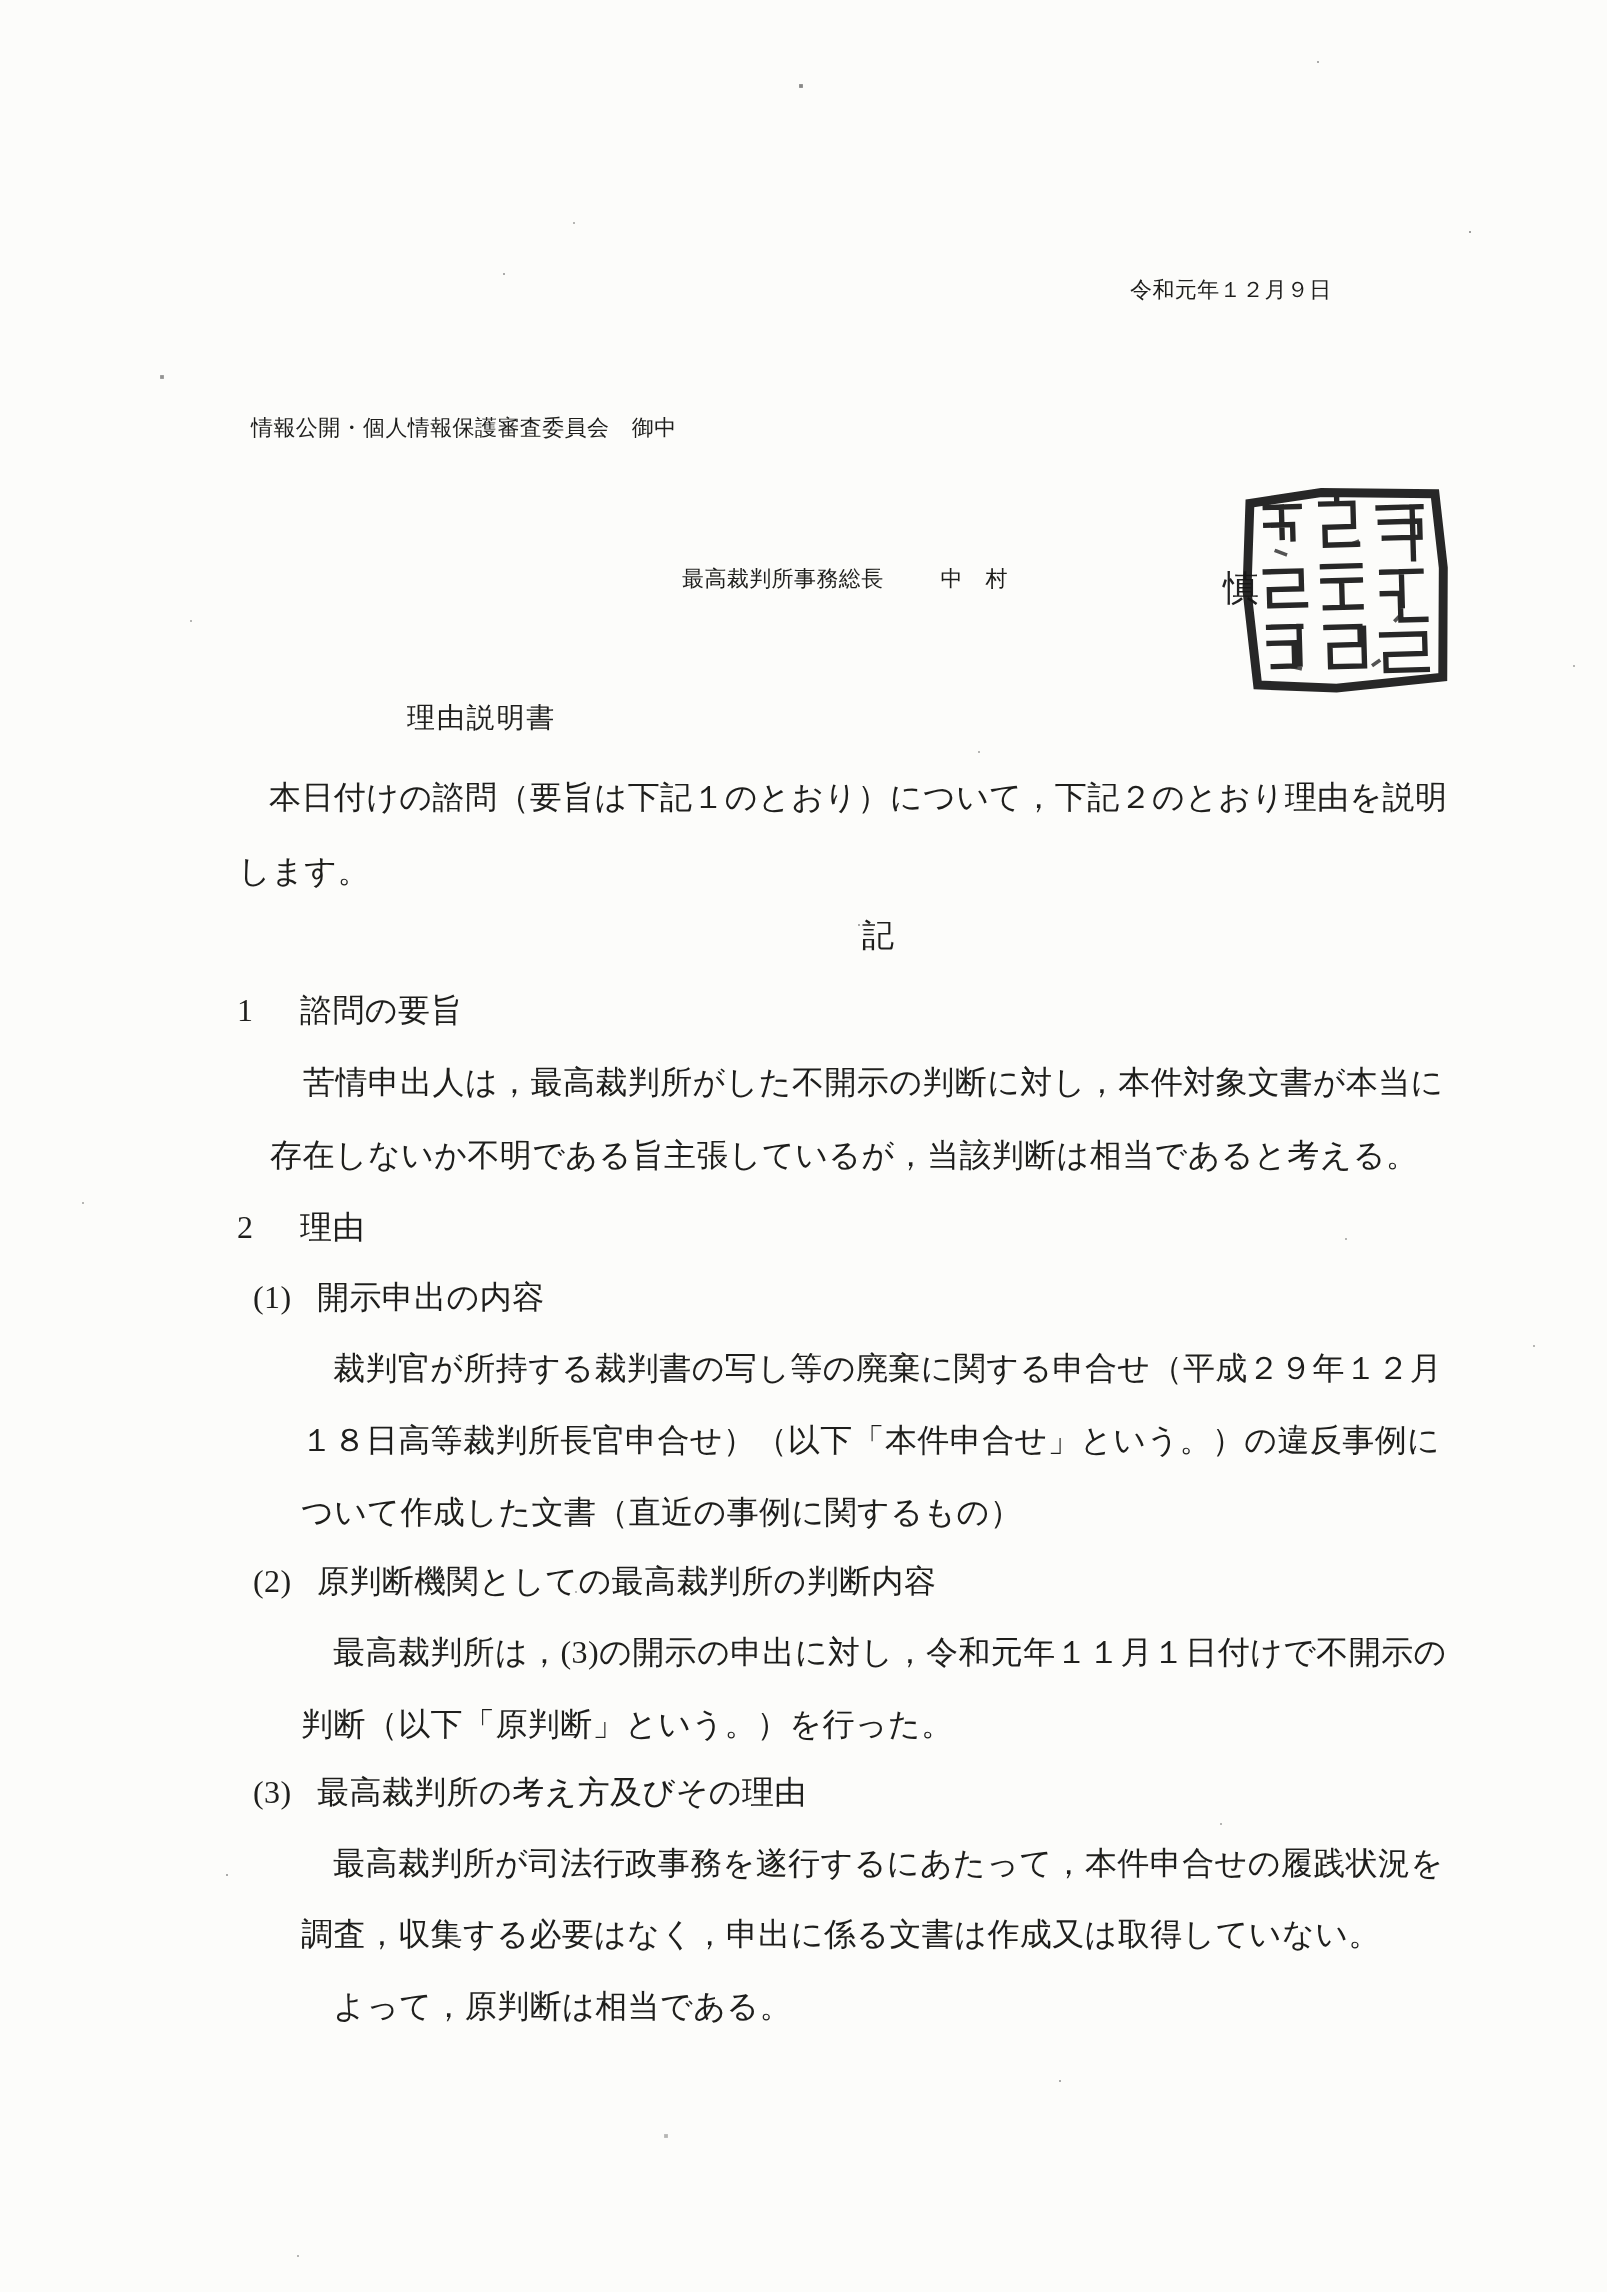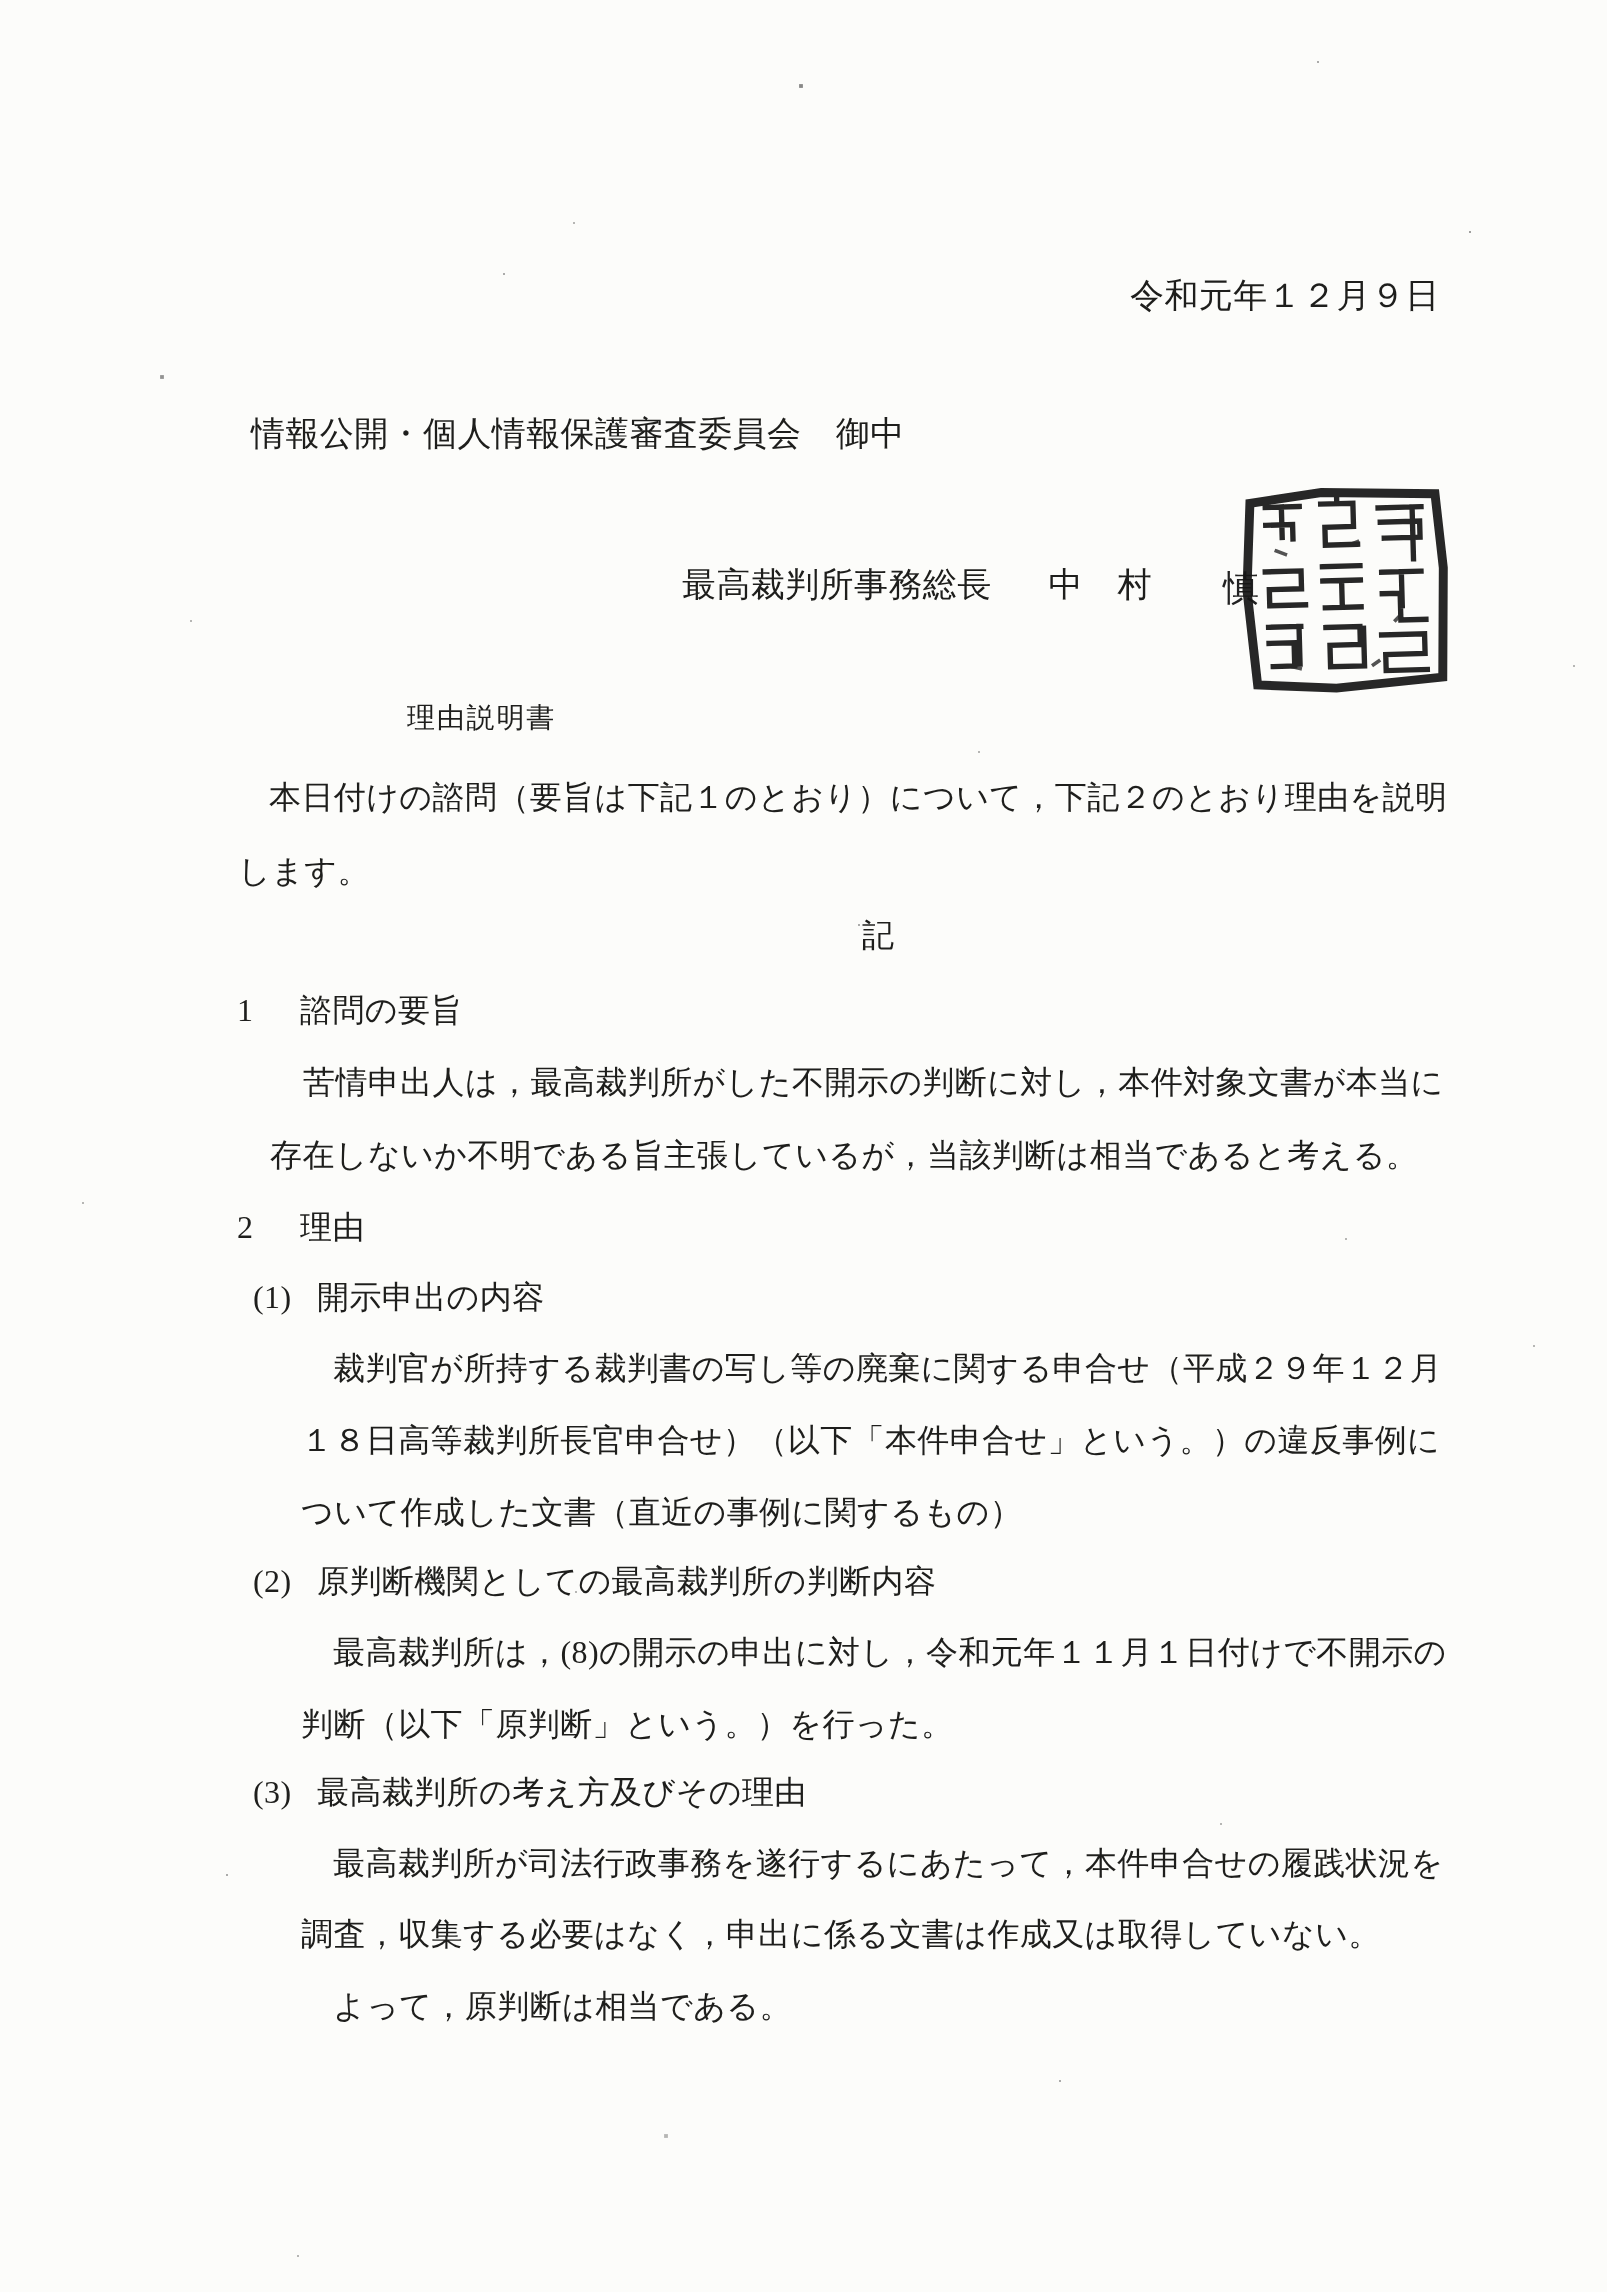--- a/index.html
+++ b/index.html
@@ -13,21 +13,21 @@
     color:#1e1e1c;
   }
   .ln{
     position:absolute;
     font-size:32px;
     line-height:1;
     letter-spacing:0.4px;
     white-space:nowrap;
     -webkit-font-smoothing:none;
   }
-  .hdr{font-size:34px;}
+  .hdr{font-size:22px;}
   .title{font-size:28px;letter-spacing:1.8px;}
   .marker-top{display:inline-block;min-width:63px;}
   .marker-sub{display:inline-block;min-width:64px;}
   .sender-gap{display:inline-block;width:57px;}
   .seal{
     position:absolute;
     left:1237px;top:482px;
     transform:rotate(-1.6deg);
     opacity:0.92;
   }
@@ -121,21 +121,21 @@
   <div class="ln" style="left:253px;top:1281px">
     <span class="marker-sub">(1)</span><span>開示申出の内容</span>
   </div>
   <div class="ln" style="left:333px;top:1352px">裁判官が所持する裁判書の写し等の廃棄に関する申合せ（平成２９年１２月</div>
   <div class="ln" style="left:301px;top:1424px">１８日高等裁判所長官申合せ）（以下「本件申合せ」という。）の違反事例に</div>
   <div class="ln" style="left:301px;top:1496px">ついて作成した文書（直近の事例に関するもの）</div>
 
   <div class="ln" style="left:253px;top:1565px">
     <span class="marker-sub">(2)</span><span>原判断機関としての最高裁判所の判断内容</span>
   </div>
-  <div class="ln" style="left:333px;top:1636px">最高裁判所は，(8)の開示の申出に対し，令和元年１１月１日付けで不開示の</div>
+  <div class="ln" style="left:333px;top:1636px">最高裁判所は，(3)の開示の申出に対し，令和元年１１月１日付けで不開示の</div>
   <div class="ln" style="left:301px;top:1708px">判断（以下「原判断」という。）を行った。</div>
 
   <div class="ln" style="left:253px;top:1776px">
     <span class="marker-sub">(3)</span><span>最高裁判所の考え方及びその理由</span>
   </div>
   <div class="ln" style="left:301px;top:1918px">調査，収集する必要はなく，申出に係る文書は作成又は取得していない。</div>
   <div class="ln" style="left:333px;top:1847px">最高裁判所が司法行政事務を遂行するにあたって，本件申合せの履践状況を</div>
   <div class="ln" style="left:333px;top:1990px">よって，原判断は相当である。</div>
 
 </div>

